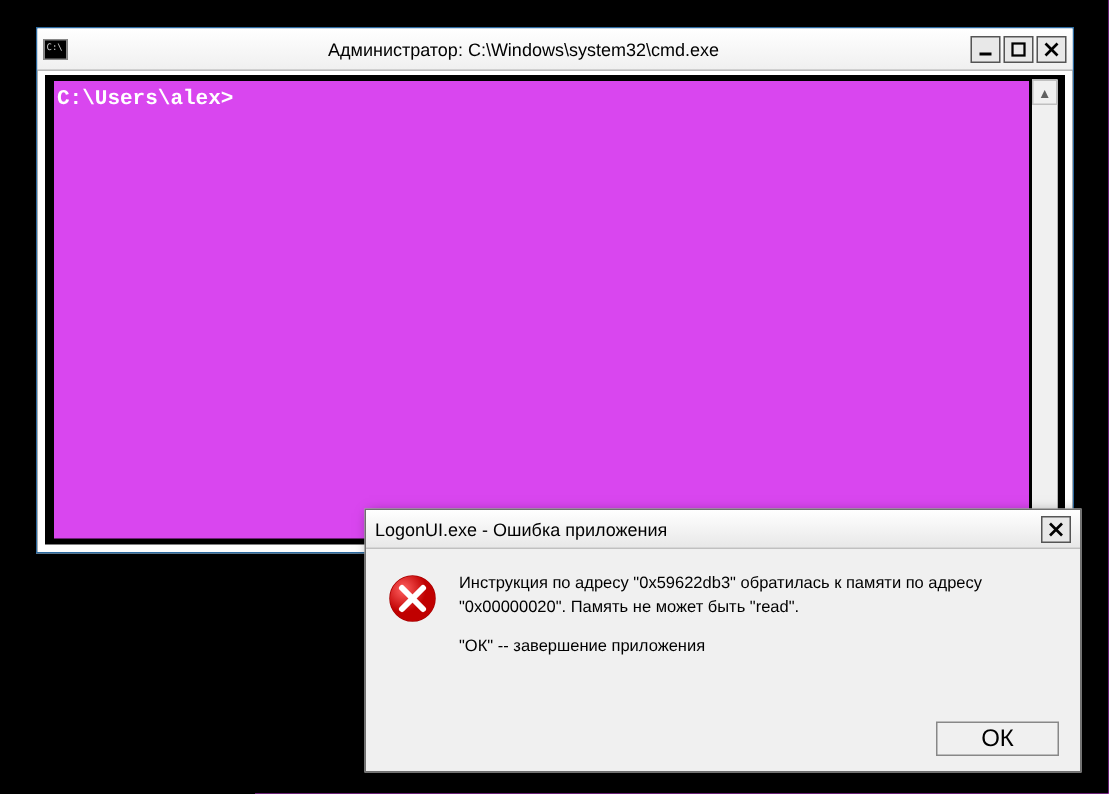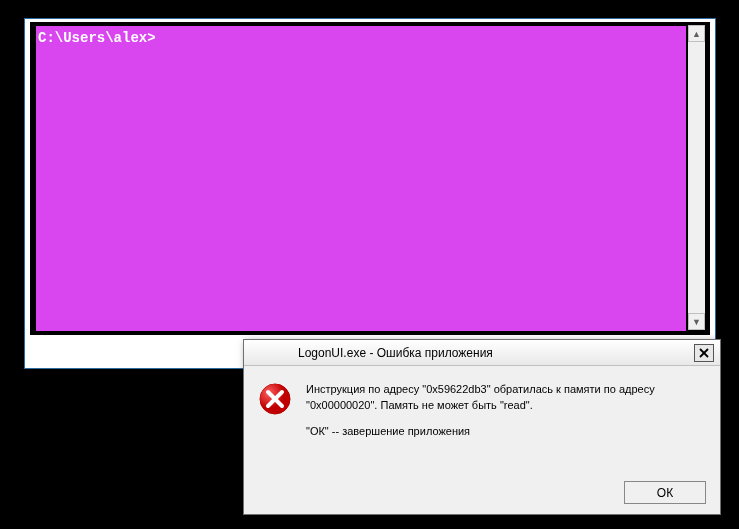--- a/index.html
+++ b/index.html
@@ -126,21 +126,20 @@
       background: linear-gradient(#fff, #e8e8e8);
       display: flex;
       align-items: center;
       padding: 0 6px;
       border-bottom: 1px solid #c0c0c0;
     }
     .dlg-title {
       flex: 1;
       font-size: 12px;
       color: #000;
-      margin-left: 48px;
     }
     .dlg-close {
       width: 20px; height: 18px;
       border: 1px solid #555;
       background: #e8e8e8;
       display: flex;
       align-items: center;
       justify-content: center;
       cursor: pointer;
       font-size: 12px;
@@ -164,28 +163,50 @@
     .dlg-text p { margin-bottom: 10px; }
     .dlg-footer {
       position: absolute;
       bottom: 10px;
       right: 14px;
     }
     .ok-btn {
       width: 82px; height: 23px;
       background: #f0f0f0;
       border: 1px solid #888;
-      font-size: 12px;
+      font-size: 16px;
       cursor: pointer;
     }
   </style>
 </head>
 <body>
 
 <div class="cmd-window">
+  <div class="cmd-titlebar">
+    <div class="cmd-icon"></div>
+    <div class="cmd-title">Администратор: C:\Windows\system32\cmd.exe</div>
+    <div class="cmd-controls">
+      <div class="cmd-btn">
+        <svg viewBox="0 0 10 10">
+            <line x1="1" y1="8" x2="9" y2="8" stroke="#000" stroke-width="2"></line>
+          </svg>
+      </div>
+      <div class="cmd-btn">
+        <svg viewBox="0 0 10 10">
+            <rect x="1" y="1" width="8" height="8" fill="none" stroke="#000" stroke-width="1.5"></rect>
+          </svg>
+      </div>
+      <div class="cmd-btn">
+        <svg viewBox="0 0 10 10">
+            <line x1="1" y1="1" x2="9" y2="9" stroke="#000" stroke-width="1.8"></line>
+            <line x1="9" y1="1" x2="1" y2="9" stroke="#000" stroke-width="1.8"></line>
+          </svg>
+      </div>
+    </div>
+  </div>
   <div class="cmd-body">
     <div class="cmd-inner">
       <span class="prompt">C:\Users\alex&gt;</span>
     </div>
     <div class="cmd-scroll">
       <div class="scroll-btn">▲</div>
       <div class="scroll-track"></div>
       <div class="scroll-btn">▼</div>
     </div>
   </div>

